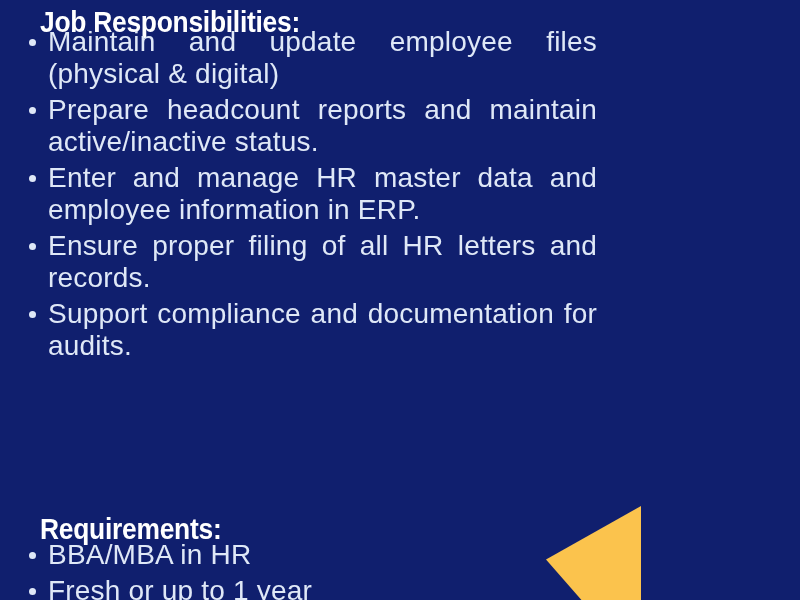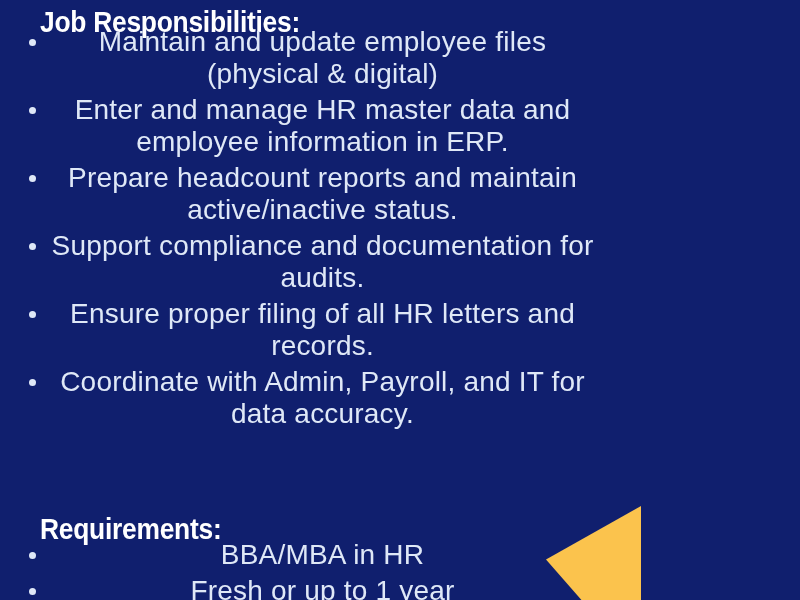--- a/index.html
+++ b/index.html
@@ -46,21 +46,20 @@
     font-size:28px;
     line-height:32px;
     letter-spacing:0.2px;
   }
   ul.bullets-resp{ top:26px; text-align:justify; }
   ul.bullets-req{ top:539px; }
   ul.bullets li{
     position:relative;
     padding-left:19px;
     margin:0 0 4px 0;
-    text-align:center;
   }
   ul.bullets li::before{
     content:"";
     position:absolute;
     left:0;
     top:13px;
     width:7px;height:7px;
     border-radius:50%;
     background:var(--text);
   }
@@ -76,25 +75,24 @@
 </style>
 </head>
 <body>
 
 <div class="poster">
 
   <h2 class="heading heading-top">Job Responsibilities:</h2>
 
   <ul class="bullets bullets-resp">
     <li>Maintain and update employee files (physical &amp; digital)</li>
+    <li>Prepare headcount reports and maintain active/inactive status.</li>
     <li>Enter and manage HR master data and employee information in ERP.</li>
-    <li>Prepare headcount reports and maintain active/inactive status.</li>
+    <li>Ensure proper filing of all HR letters and records.</li>
     <li>Support compliance and documentation for audits.</li>
-    <li>Ensure proper filing of all HR letters and records.</li>
-    <li>Coordinate with Admin, Payroll, and IT for data accuracy.</li>
   </ul>
 
   <h2 class="heading heading-req">Requirements:</h2>
 
   <ul class="bullets bullets-req">
     <li>BBA/MBA in HR</li>
     <li>Fresh or up to 1 year</li>
   </ul>
 
   <div class="arrow"></div>

